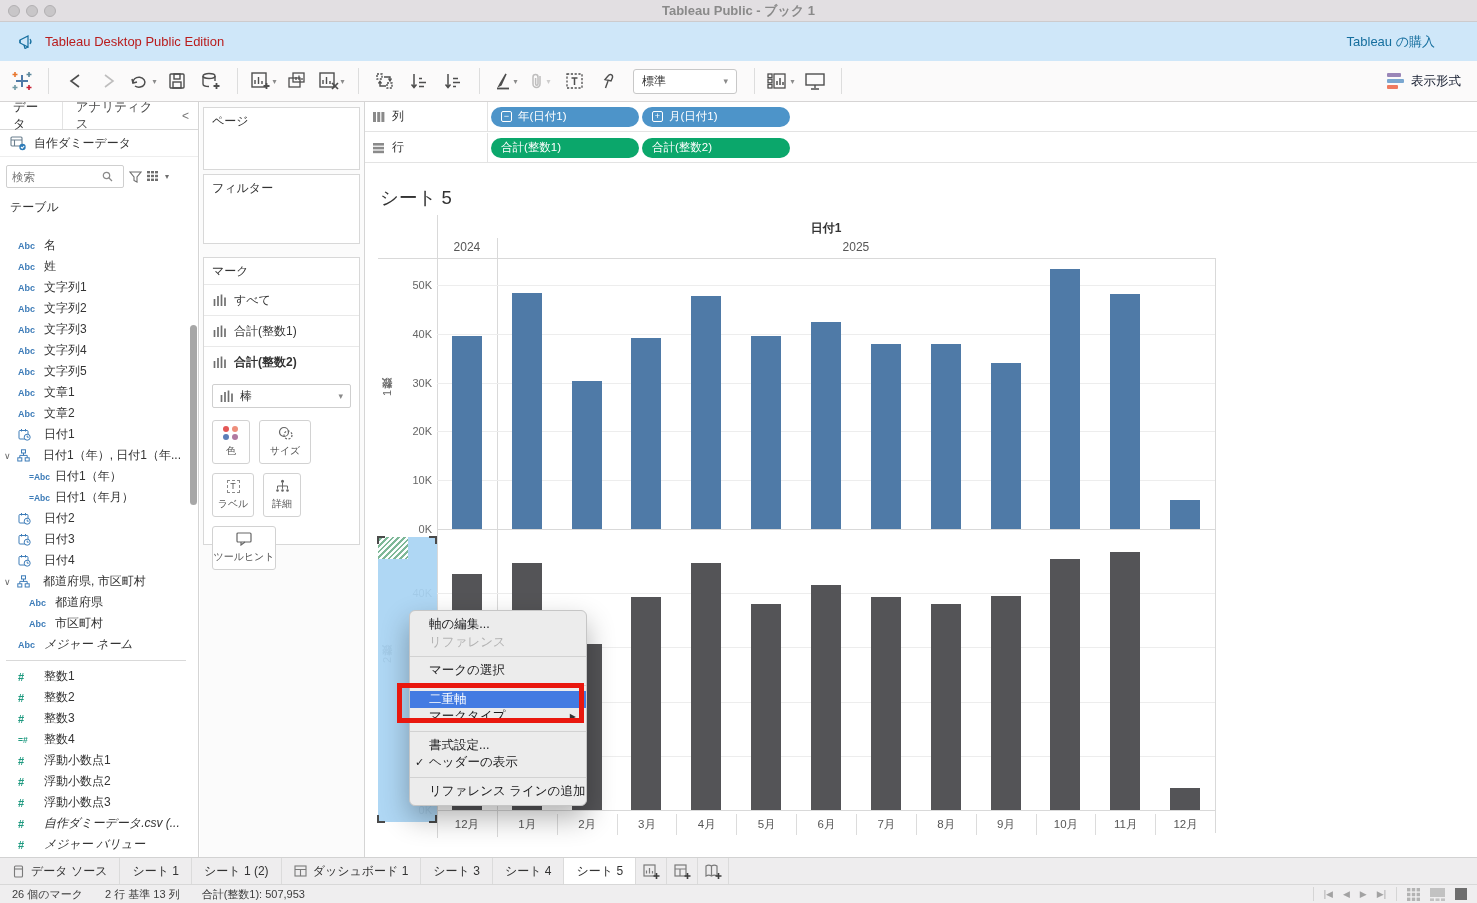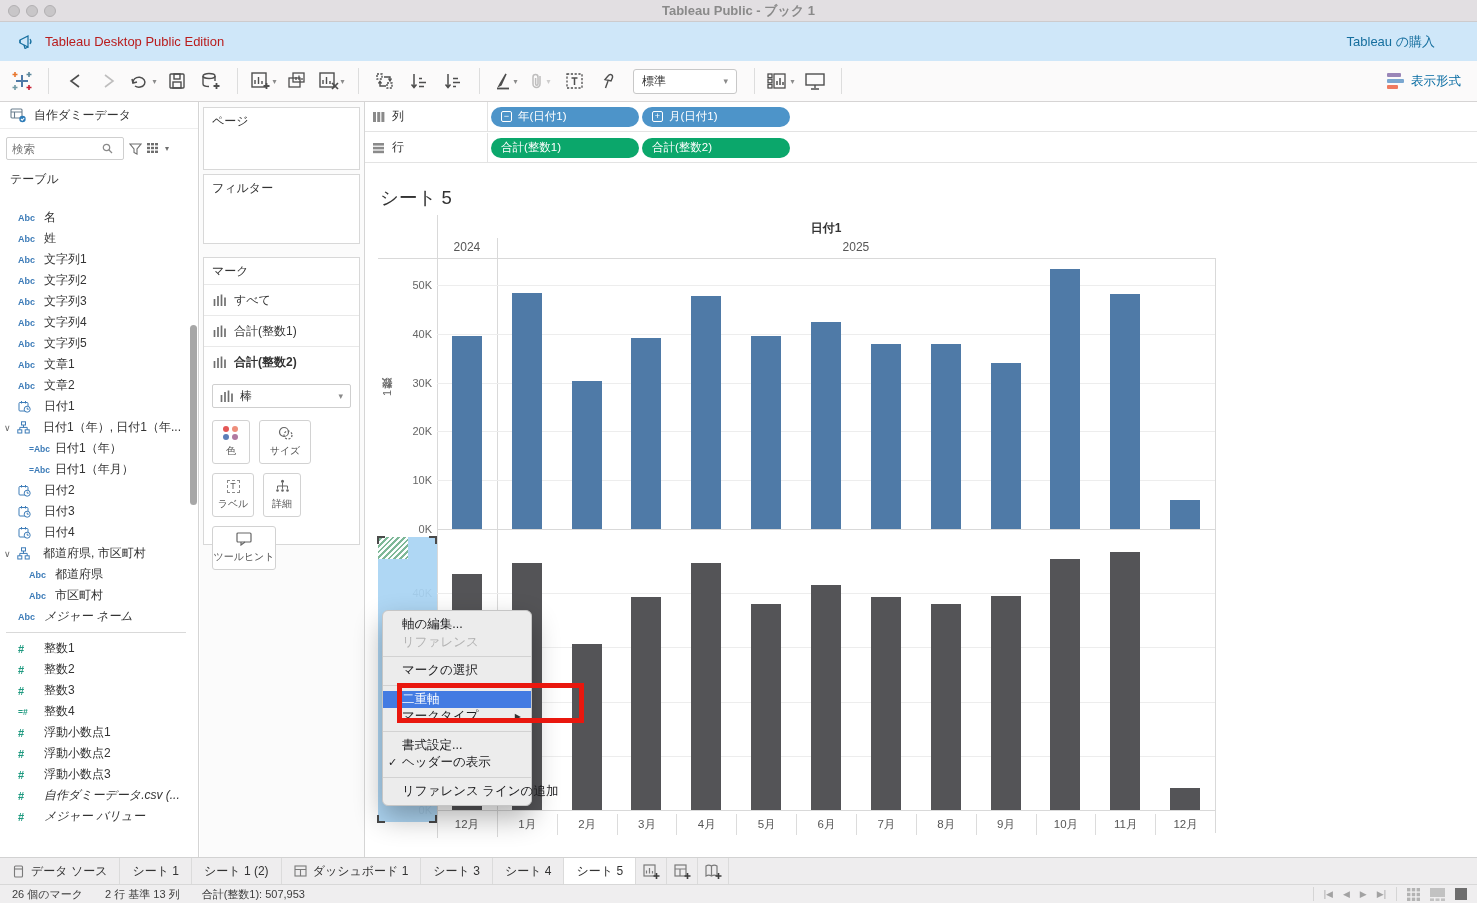--- a/index.html
+++ b/index.html
@@ -16,21 +16,21 @@
 .banner .prod{font-size:13px;color:#b91c1c}
 .banner .buy{position:absolute;right:42px;font-size:13px;color:#156e9e;cursor:pointer}
 
 .toolbar{position:absolute;left:0;top:61px;width:100%;height:41px;background:#fbfafa;border-bottom:1px solid #d6d4d4;display:flex;align-items:center}
 .tbtn{height:30px;min-width:28px;display:flex;align-items:center;justify-content:center;margin:0 3px;color:#4e4e4e}
 .tbtn.dim svg{opacity:.35}
 .tcaret{font-size:8px;color:#8a8a8a;margin-left:1px}
 .tsep{width:1px;height:26px;background:#ddd;margin:0 9px}
 .fitbox{width:104px;height:25px;border:1px solid #c8c8c8;border-radius:3px;background:#fff;display:flex;align-items:center;justify-content:space-between;padding:0 8px;margin:0 8px;font-size:12px;color:#333}
 .fitbox .tcaret{font-size:9px}
-.showme{position:absolute;right:16px;display:flex;gap:7px;font-size:12.5px;color:#0369a1}
+.showme{position:absolute;right:16px;display:flex;gap:7px;font-size:12.5px;color:#0f172a}
 .smicon{display:flex;flex-direction:column;gap:2px}
 .smicon i{display:block;height:4px;border-radius:1px}
 
 .datapane{position:absolute;left:0;top:102px;width:199px;bottom:46px;background:#fff;border-right:1px solid #d5d5d5;overflow:hidden}
 .dtabs{height:28px;display:flex;align-items:center;border-bottom:1px solid #d9d9d9;font-size:12.5px;color:#333}
 .dtab{padding:0 13px;height:100%;display:flex;align-items:center}
 .dtab.sec{border-left:1px solid #e3e3e3;color:#4d4d4d}
 .dcollapse{margin-left:auto;padding:0 9px;color:#777;font-size:12px}
 .dsource{height:27px;display:flex;align-items:center;gap:7px;padding-left:10px;font-size:12px;color:#333;border-bottom:1px solid #eee}
 .searchrow{display:flex;align-items:center;margin:8px 6px 0 6px;gap:5px}
@@ -79,21 +79,21 @@
 .yearlbl{position:absolute;top:25px;text-align:center;font-size:12px;color:#555}
 .tick{position:absolute;width:44px;text-align:right;font-size:11px;color:#666;transform:translateY(-50%)}
 .vlabel{position:absolute;left:2px;width:14px;font-size:11px;color:#666;writing-mode:vertical-rl;transform:rotate(180deg);text-align:center;letter-spacing:1px}
 .bar{position:absolute;width:30px}
 .mon{position:absolute;top:599px;height:21px;display:flex;align-items:center;justify-content:center;font-size:11.5px;color:#555}
 .mon.bl{border-left:1px solid #dcdcdc}
 .axhl{position:absolute;background:rgba(168,212,243,.92)}
 .axhl-stripe{position:absolute;background:repeating-linear-gradient(135deg,rgba(255,255,255,.95) 0 2px,rgba(123,182,146,.95) 2px 4px)}
 .cnr{position:absolute;width:8px;height:8px}
 
-.ctxmenu{position:absolute;left:4px;top:395px;width:150px;background:#ececec;border:1px solid #c6c6c6;border-radius:6px;box-shadow:0 12px 28px rgba(0,0,0,.3);padding:5px 0;z-index:10}
+.ctxmenu{position:absolute;left:31px;top:395px;width:178px;background:#ececec;border:1px solid #c6c6c6;border-radius:6px;box-shadow:0 12px 28px rgba(0,0,0,.3);padding:5px 0;z-index:10}
 .mi{height:17.5px;display:flex;align-items:center;padding:0 10px 0 19px;font-size:12.5px;color:#1d1d1f;position:relative;white-space:nowrap}
 .mi.dis{color:#b3b3b3}
 .mi.hl{background:#437be2;color:#fff}
 .mi .chk{position:absolute;left:5px;font-size:11px}
 .mi .sub{margin-left:auto;font-size:8px;color:#333}
 .msep{height:1px;background:#d2d2d2;margin:5px 0}
 .redbox{position:absolute;left:19px;top:468px;width:187px;height:40px;border:5px solid #e9170e;z-index:20}
 
 .tabsbar{position:absolute;left:0;bottom:19px;height:27px;width:100%;background:#eeedee;border-top:1px solid #d2d2d2;display:flex;align-items:stretch}
 .tab{display:flex;align-items:center;gap:6px;padding:0 12px;font-size:12px;color:#333;border-right:1px solid #dbdbdb;white-space:nowrap}
@@ -285,20 +285,25 @@
     <span class="smicon">
       <i style="width:14px;background:#9a86b8"></i>
         <i style="width:17px;background:#7aa7d0"></i>
         <i style="width:11px;background:#ef7a60"></i>
     </span>
     <span>表示形式</span>
   </span>
 </div>
 
 <div class="datapane">
+  <div class="dtabs">
+    <span class="dtab">データ</span>
+    <span class="dtab sec">アナリティクス</span>
+    <span class="dcollapse">&lt;</span>
+  </div>
   <div class="dsource">
     <span>
       <svg width="17" height="15" viewBox="0 0 17 15" fill="none" stroke="#6b7f8e" stroke-width="1.1">
         <rect x="1" y="1" width="11" height="9" rx="1"></rect>
           <path d="M1 4 H12 M4.5 4 V10"></path>
         <circle cx="12.5" cy="11" r="3.2" fill="#2e7cb8" stroke="none"></circle>
           <path d="M11 11 l1.2 1.2 2-2.2" stroke="#fff" stroke-width="1.1"></path>
       </svg>
     </span>
     <span>自作ダミーデータ</span>

